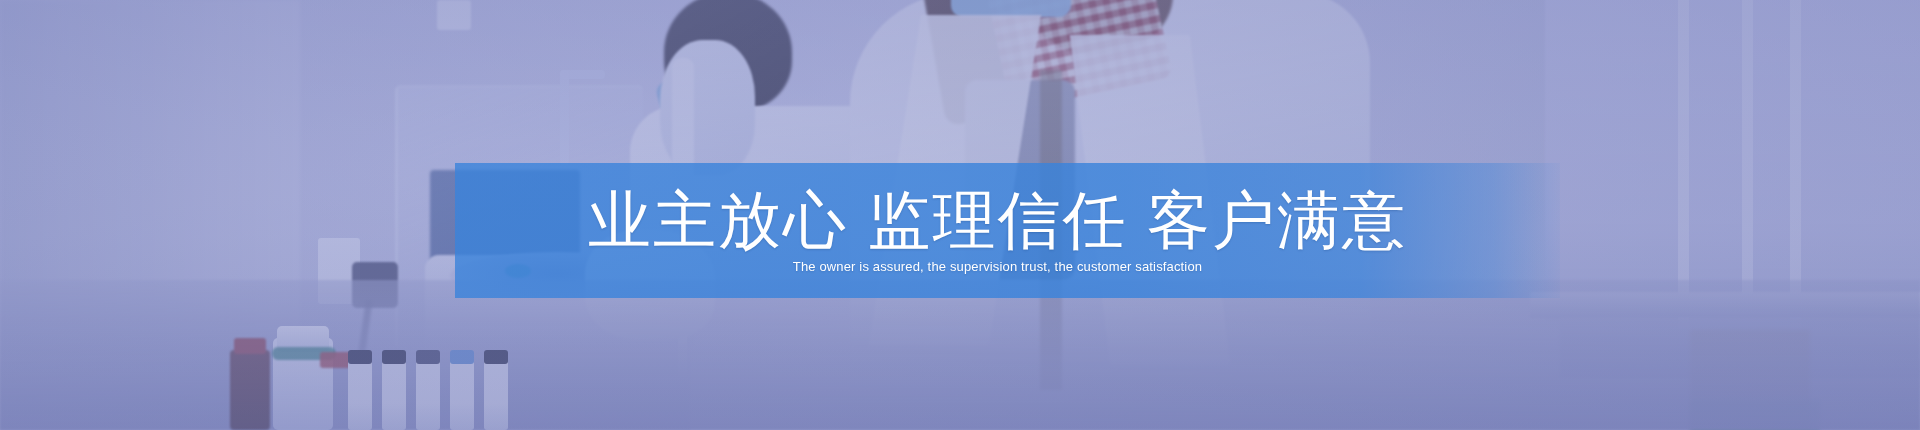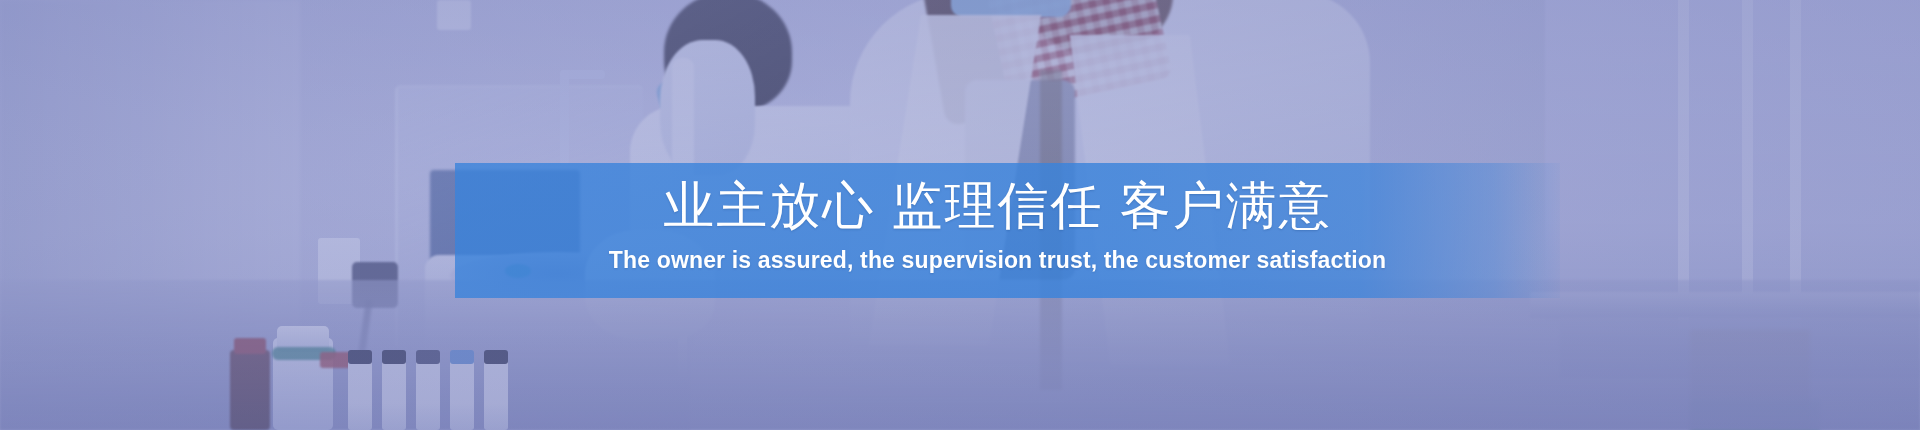--- a/index.html
+++ b/index.html
@@ -248,36 +248,36 @@
       rgba(58,131,219,.74) 82%,
       rgba(58,131,219,.38) 94%,
       rgba(58,131,219,.05) 100%);
   }
   .band-inner{
     position:absolute;inset:0;
     display:flex;flex-direction:column;align-items:center;justify-content:center;
   }
   .headline{
     color:#ffffff;
-    font-size:51px;
+    font-size:63px;
     line-height:1.06;
     letter-spacing:2px;
     font-weight:400;
     white-space:nowrap;
     margin:0 0 6px 0;
     transform:translateX(-10px);
     text-shadow:0 1px 2px rgba(20,60,120,.25);
   }
   .subline{
     color:#ffffff;
-    font-size:23px;
+    font-size:13px;
     letter-spacing:.15px;
-    font-weight:700;
+    font-weight:400;
     white-space:nowrap;
-    margin:8px;
+    margin:0;
     transform:translateX(-10px);
     text-shadow:0 1px 2px rgba(20,60,120,.22);
   }
 </style>
 </head>
 <body>
 
 <div class="banner">
 
   <div class="photo">

